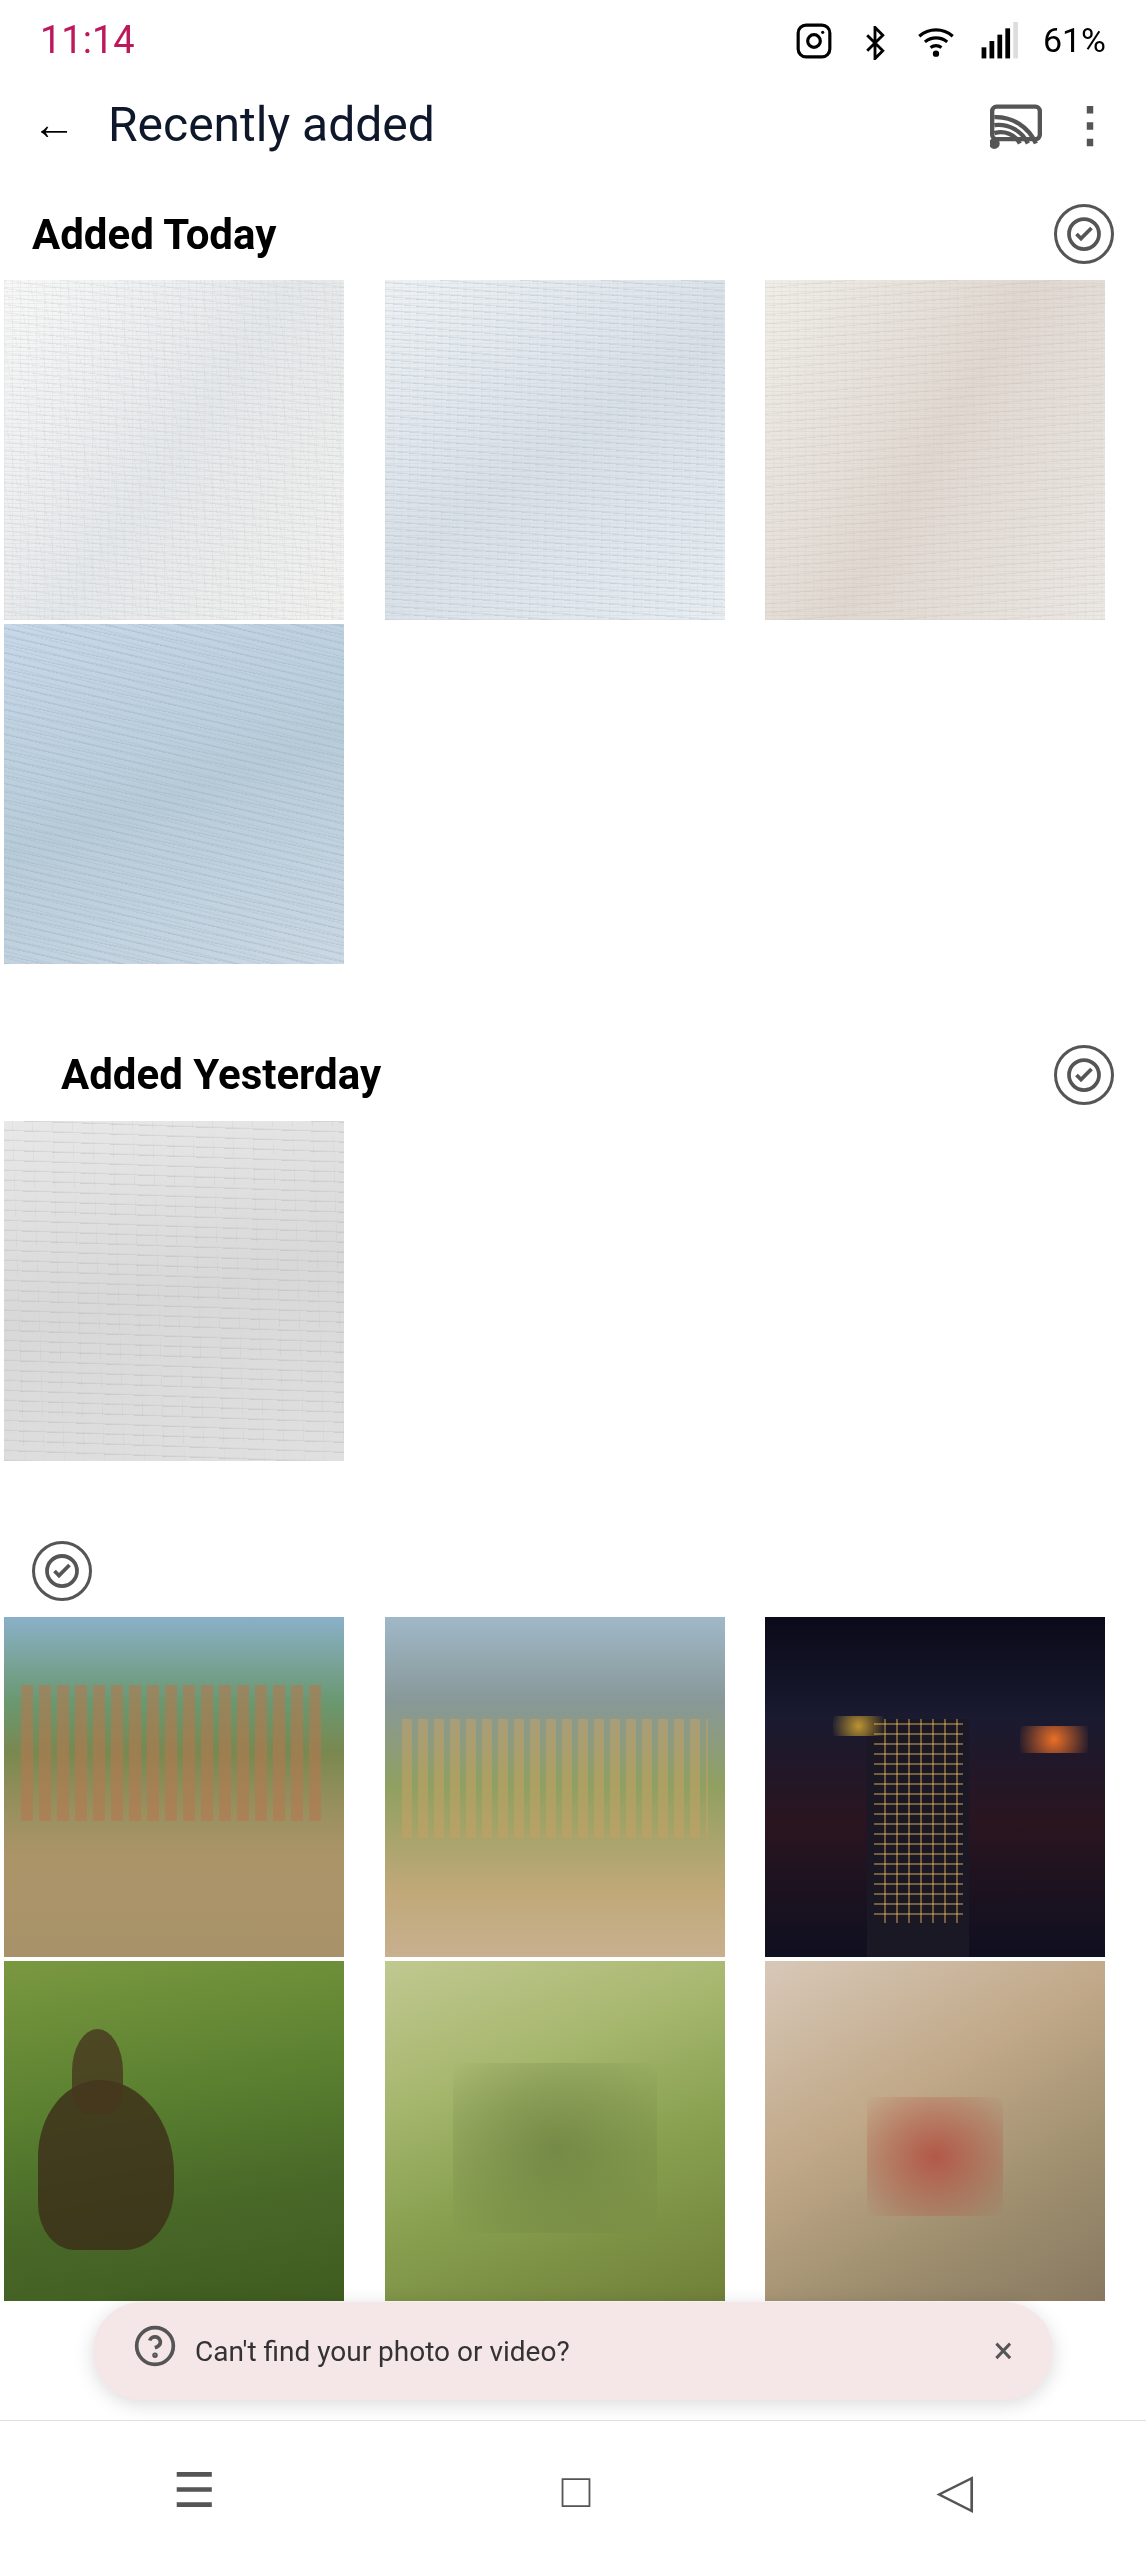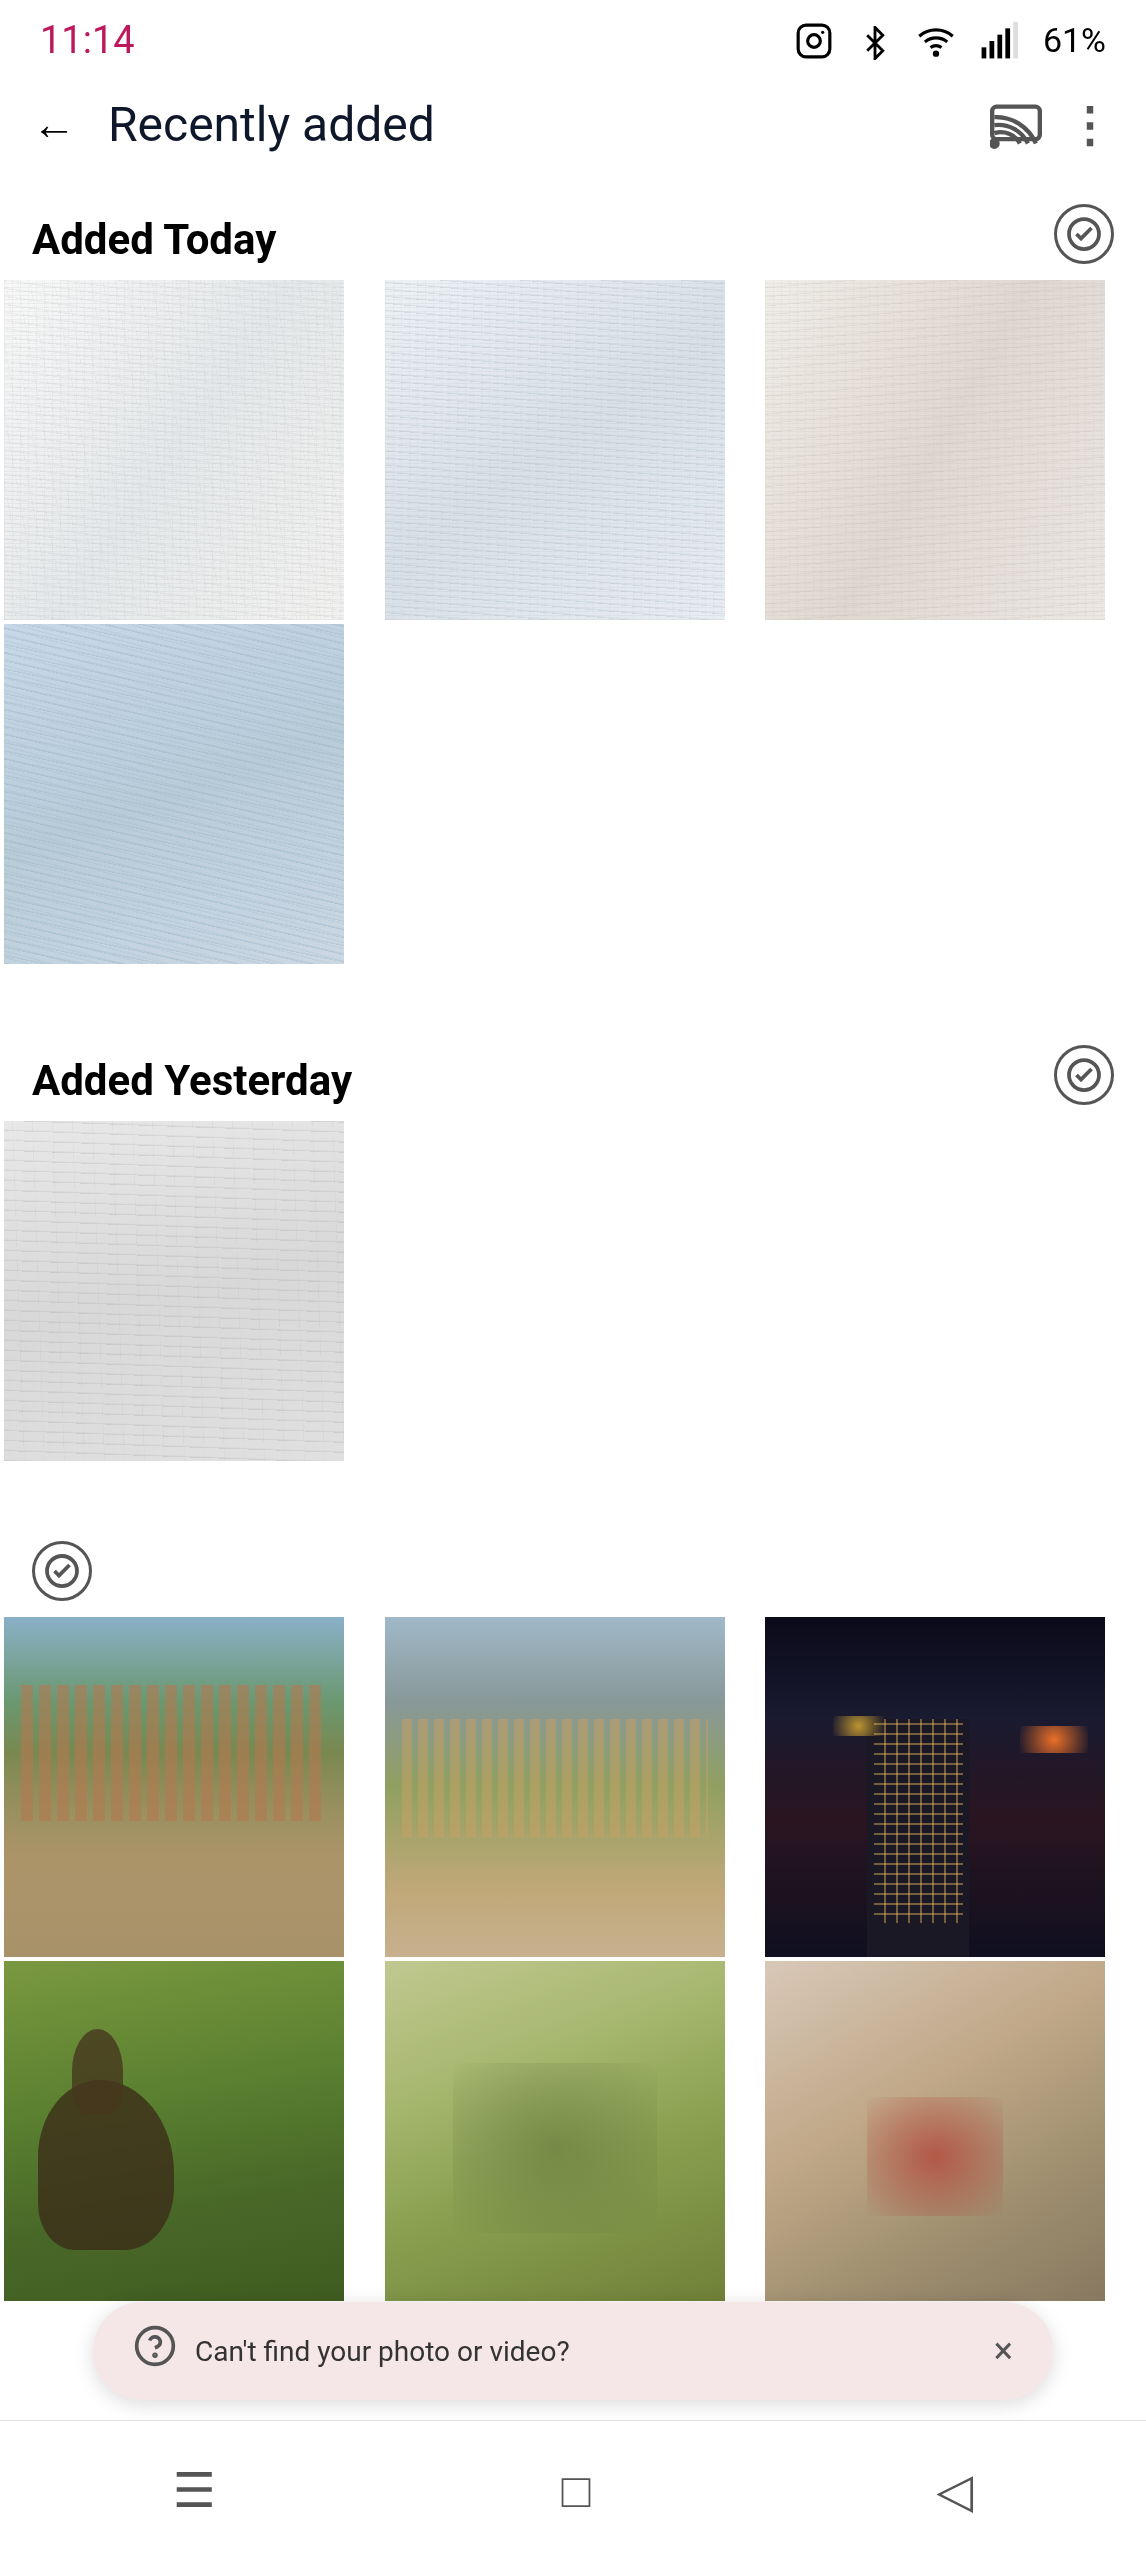--- a/index.html
+++ b/index.html
@@ -69,21 +69,21 @@
     .more-icon {
       font-size: 48px;
       color: #555;
       cursor: pointer;
       font-weight: 700;
     }
 
     
     .section-header {
       display: flex;
-      align-items: flex-end;
+      align-items: center;
       justify-content: space-between;
       padding: 28px 32px 16px 32px;
     }
     .section-title {
       font-size: 42px;
       font-weight: 700;
       color: #000;
     }
     .check-circle {
       width: 60px;
@@ -313,21 +313,21 @@
 </div>
 
 <div class="photo-grid-single">
   <div class="photo-cell-single noise-light-blue" style="height:340px; background: linear-gradient(160deg,#c8d8e8,#b8ccd8,#ccd8e4); position:relative; overflow:hidden;">
     <div style="position:absolute;inset:0;background:repeating-linear-gradient(12deg, rgba(130,160,180,0.3) 0px, transparent 2px, transparent 8px);"></div>
   </div>
   <div class="spacer-cell"></div>
   <div class="spacer-cell"></div>
 </div>
 
-<div class="section-header" style="margin-top:16px;">
+<div class="section-header" style="margin-top:16px;margin-left:29px;">
   <span class="section-title">Added Yesterday</span>
   <div class="check-circle">
     <svg viewBox="0 0 24 24" fill="none" stroke="#555" stroke-width="2.5">
       <circle cx="12" cy="12" r="10"></circle>
       <polyline points="7 12 10 15 17 8" stroke="#555" stroke-width="2.5" fill="none"></polyline>
     </svg>
   </div>
 </div>
 
 <div class="photo-grid-single">

